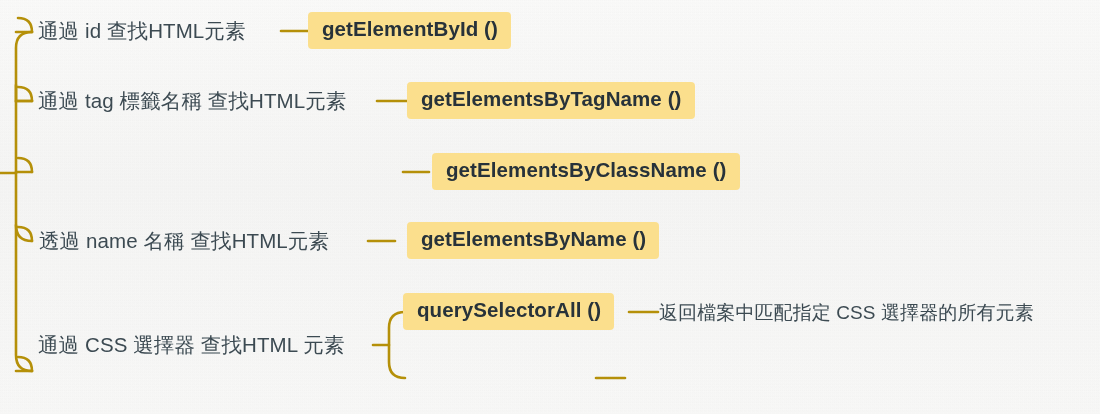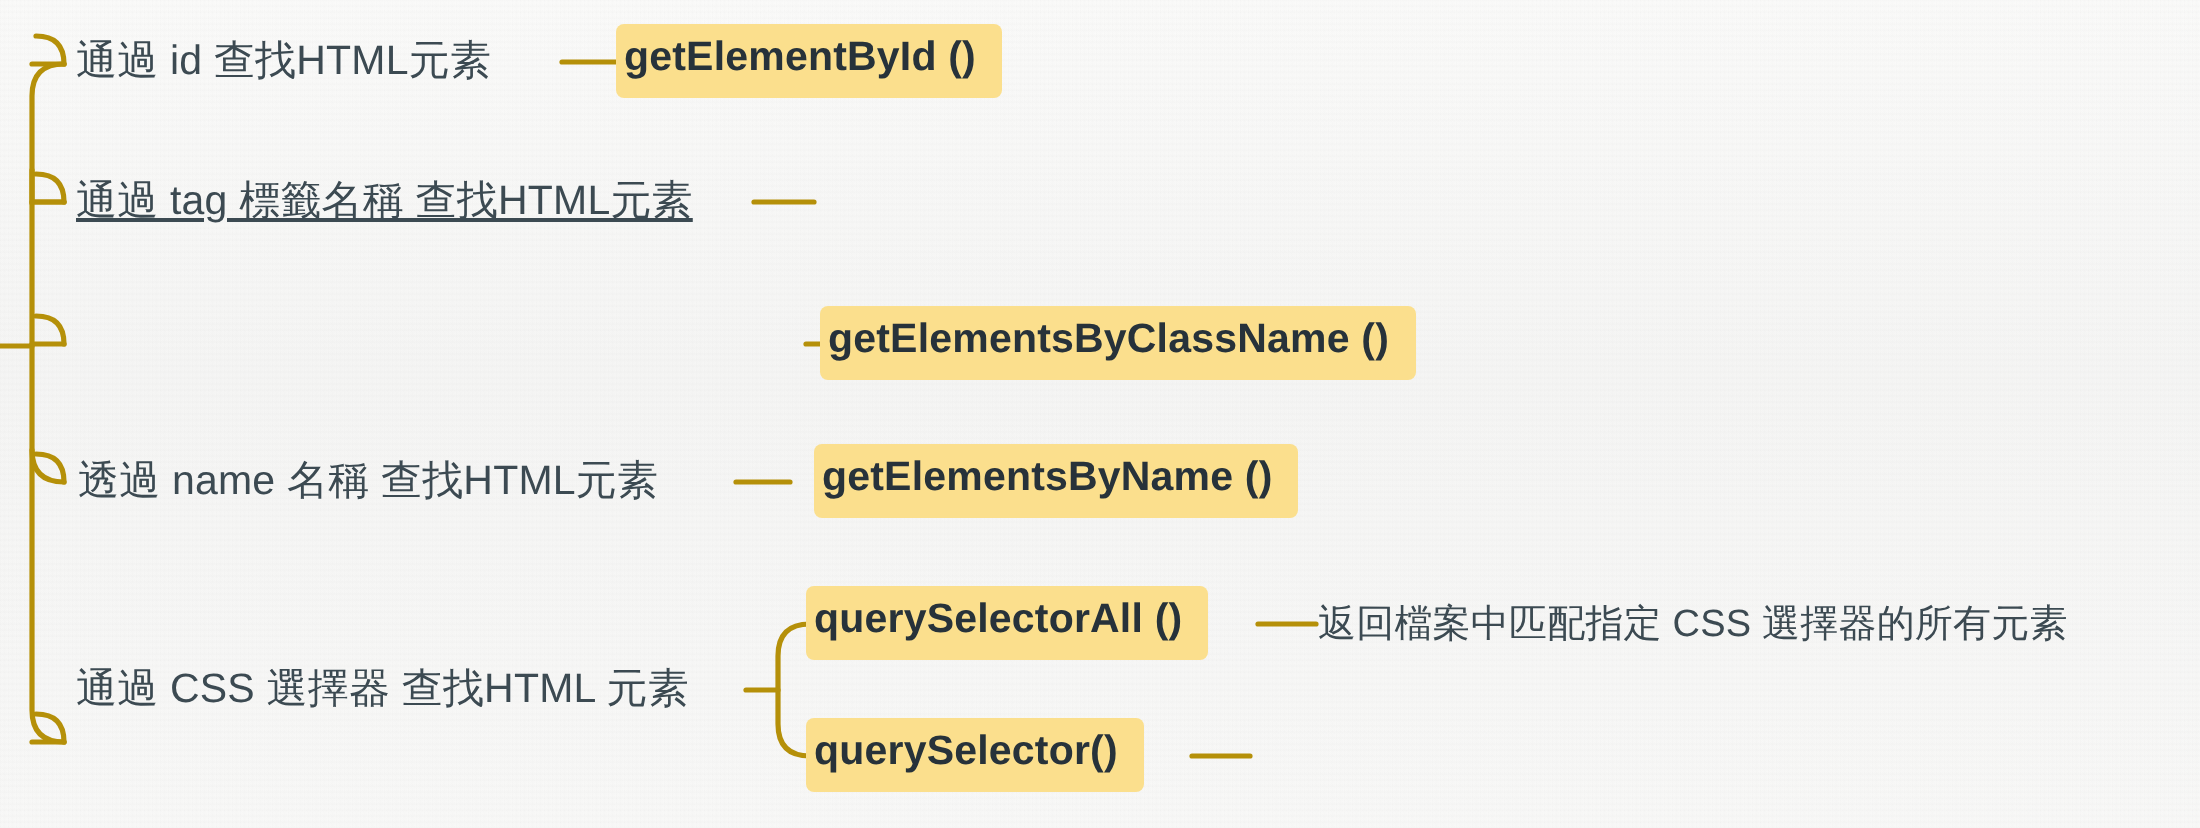--- a/index.html
+++ b/index.html
@@ -58,21 +58,21 @@
     letter-spacing: 0.1px;
   }
 
   
   .chip {
     background-color: #fbdf8d;
     color: #27323a;
     font-size: 20.5px;
     font-weight: 700;
     border-radius: 4px;
-    padding: 7px 13px 9px 4px;
+    padding: 7px 13px 9px 14px;
     letter-spacing: 0.1px;
     display: inline-block;
   }
 
   
   .desc-text {
     color: #3c4a52;
     font-size: 19px;
     letter-spacing: 0.1px;
   }
@@ -114,35 +114,35 @@
       <path d="M629,312 L658,312"></path>
       <path d="M596,378 L625,378"></path>
     </g>
   </svg>
 
   <div class="node label-text" style="left:38px; top:21px;">通過 id 查找HTML元素</div>
   <div class="node" style="left:308px; top:12px;">
     <span class="chip">getElementById ()</span>
   </div>
 
-  <div class="node label-text" style="left:38px; top:91px;text-decoration:underline;">通過 tag 標籤名稱 查找HTML元素</div>
+  <div class="node label-text" style="left:38px; top:91px;">通過 tag 標籤名稱 查找HTML元素</div>
+  <div class="node" style="left:407px; top:82px;">
+    <span class="chip">getElementsByTagName ()</span>
+  </div>
 
-  <div class="node" style="left:410px; top:153px;border-radius:10px;">
+  <div class="node" style="left:432px; top:153px;border-radius:10px;">
     <span class="chip">getElementsByClassName ()</span>
   </div>
 
   <div class="node label-text" style="left:39px; top:231px;">透過 name 名稱 查找HTML元素</div>
   <div class="node" style="left:407px; top:222px;">
     <span class="chip">getElementsByName ()</span>
   </div>
 
   <div class="node label-text" style="left:38px; top:335px;">通過 CSS 選擇器 查找HTML 元素</div>
 
   <div class="node" style="left:403px; top:293px;">
     <span class="chip">querySelectorAll ()</span>
   </div>
   <div class="node desc-text" style="left:659px; top:303px;text-align:center;">返回檔案中匹配指定 CSS 選擇器的所有元素</div>
 
-  <div class="node" style="left:403px; top:359px;">
-    <span class="chip">querySelector()</span>
-  </div>
 
 </div>
 
 </body></html>

